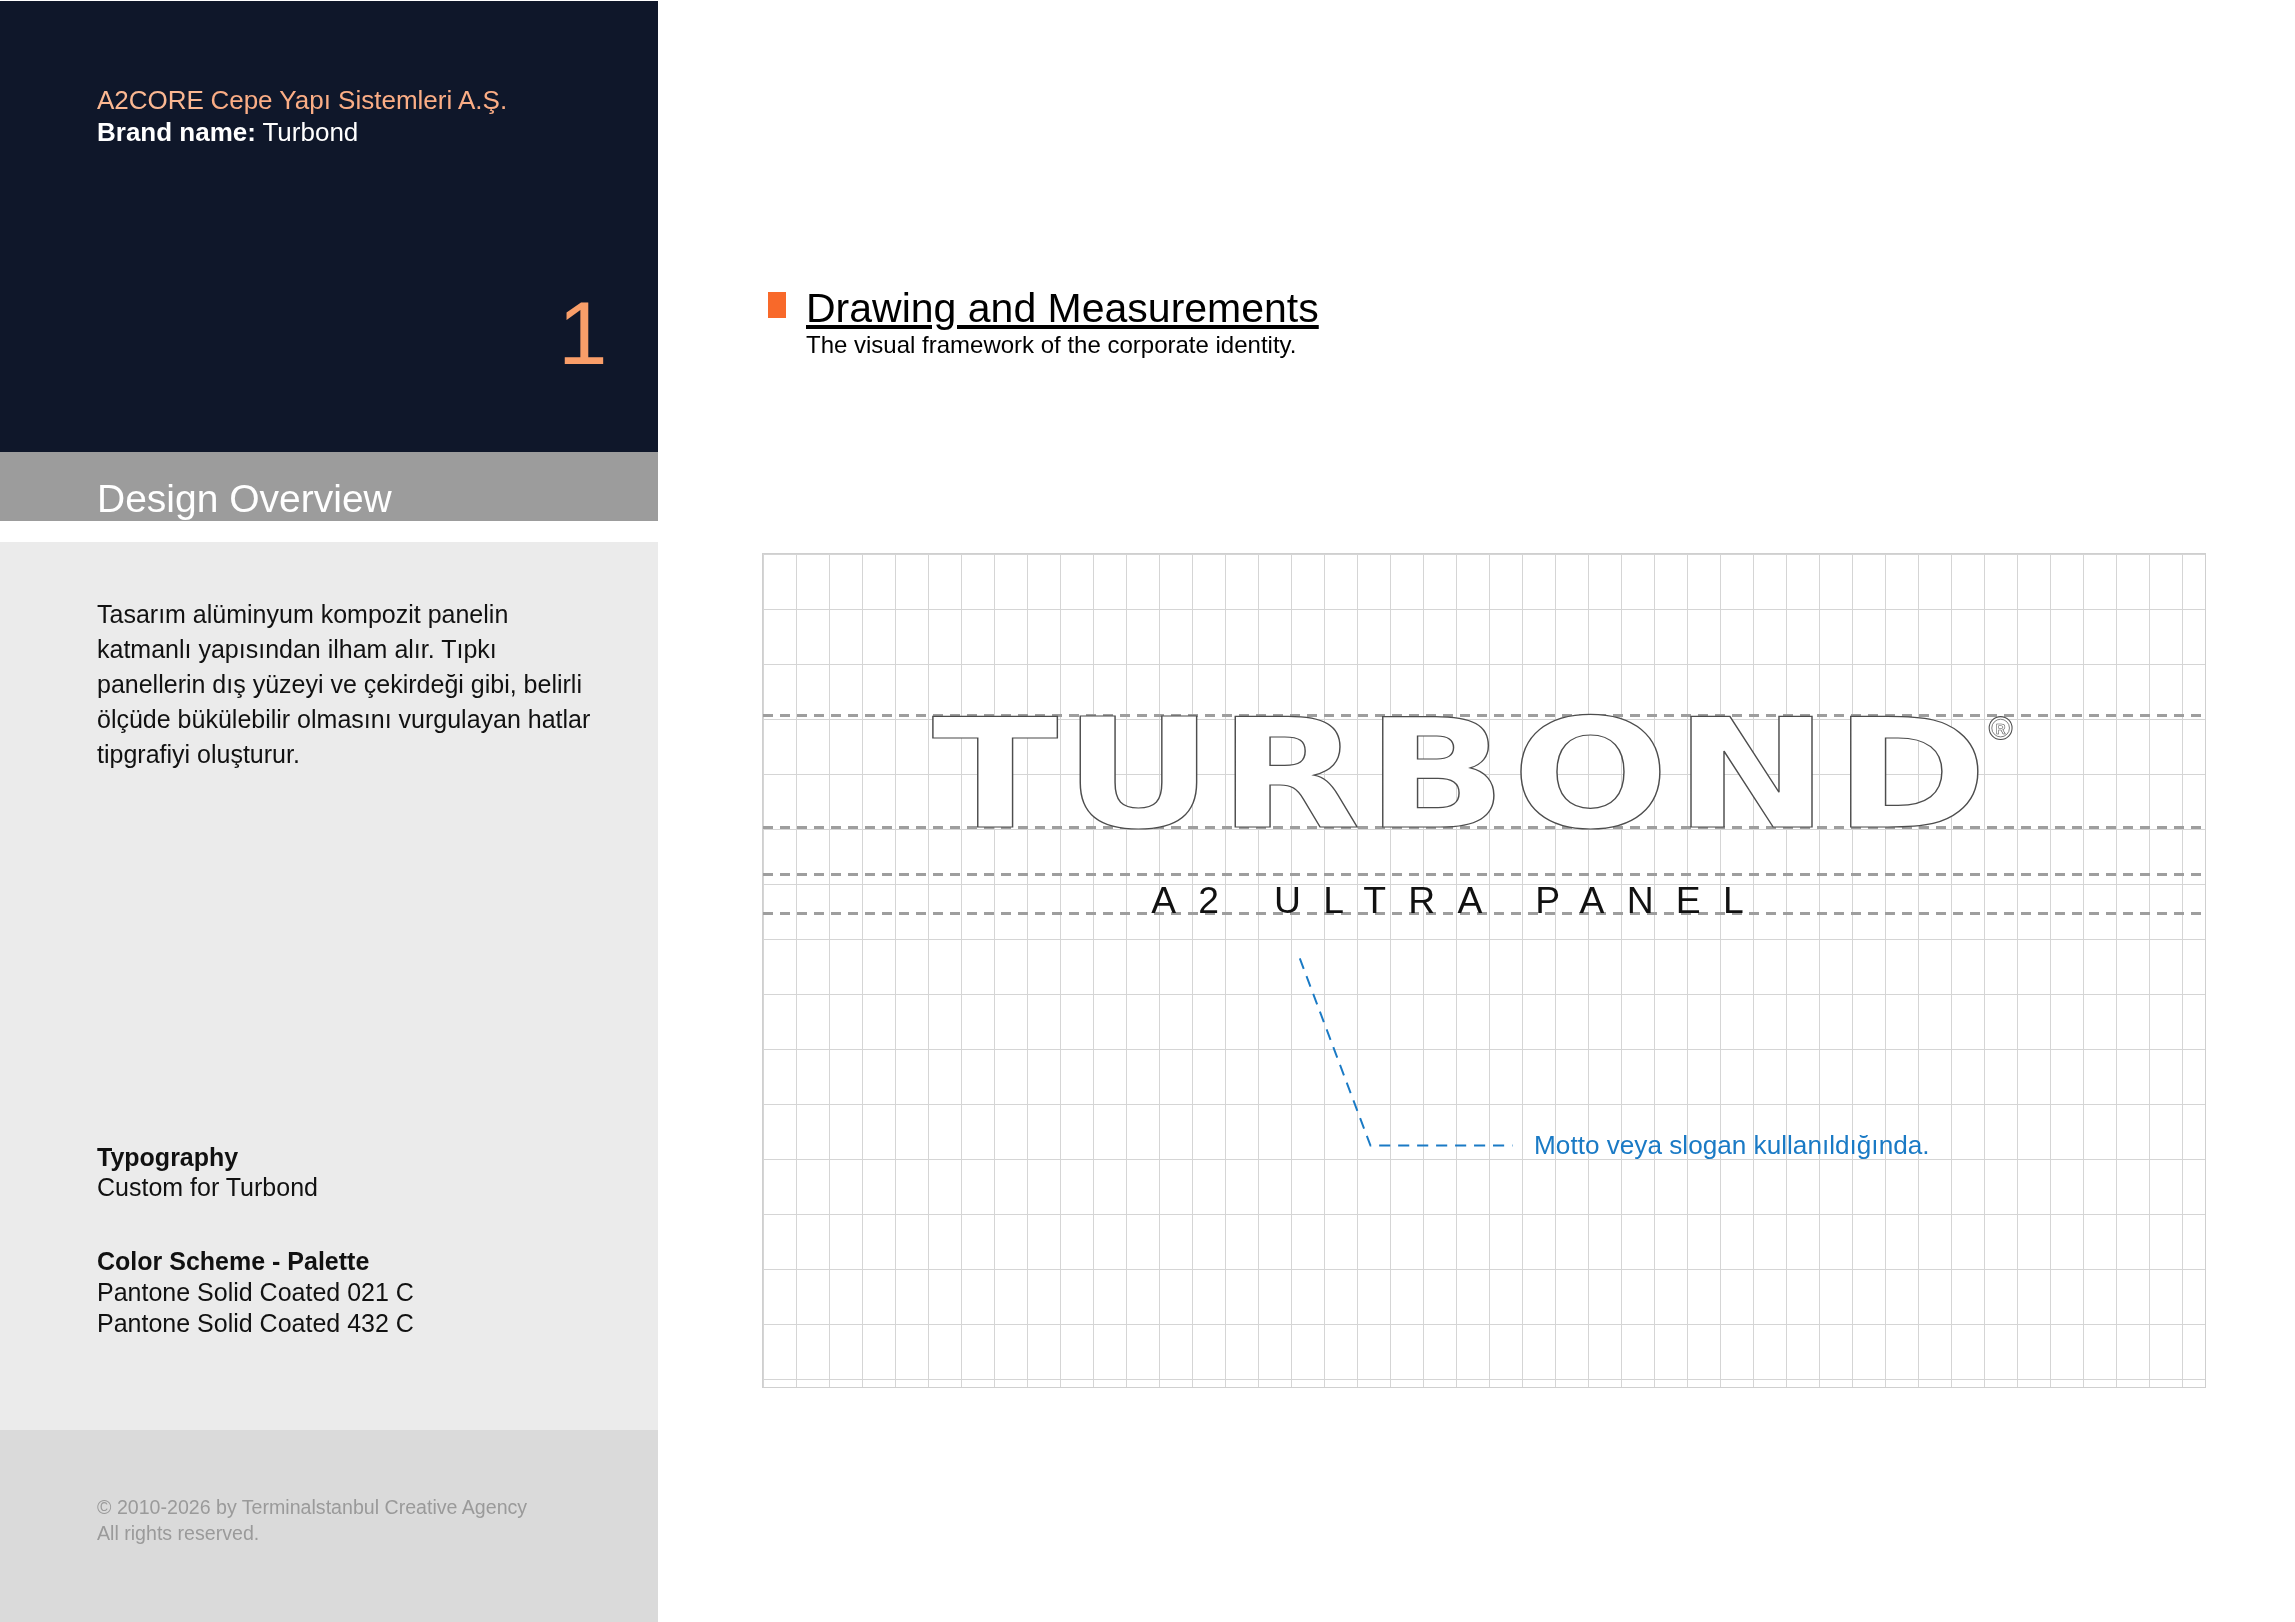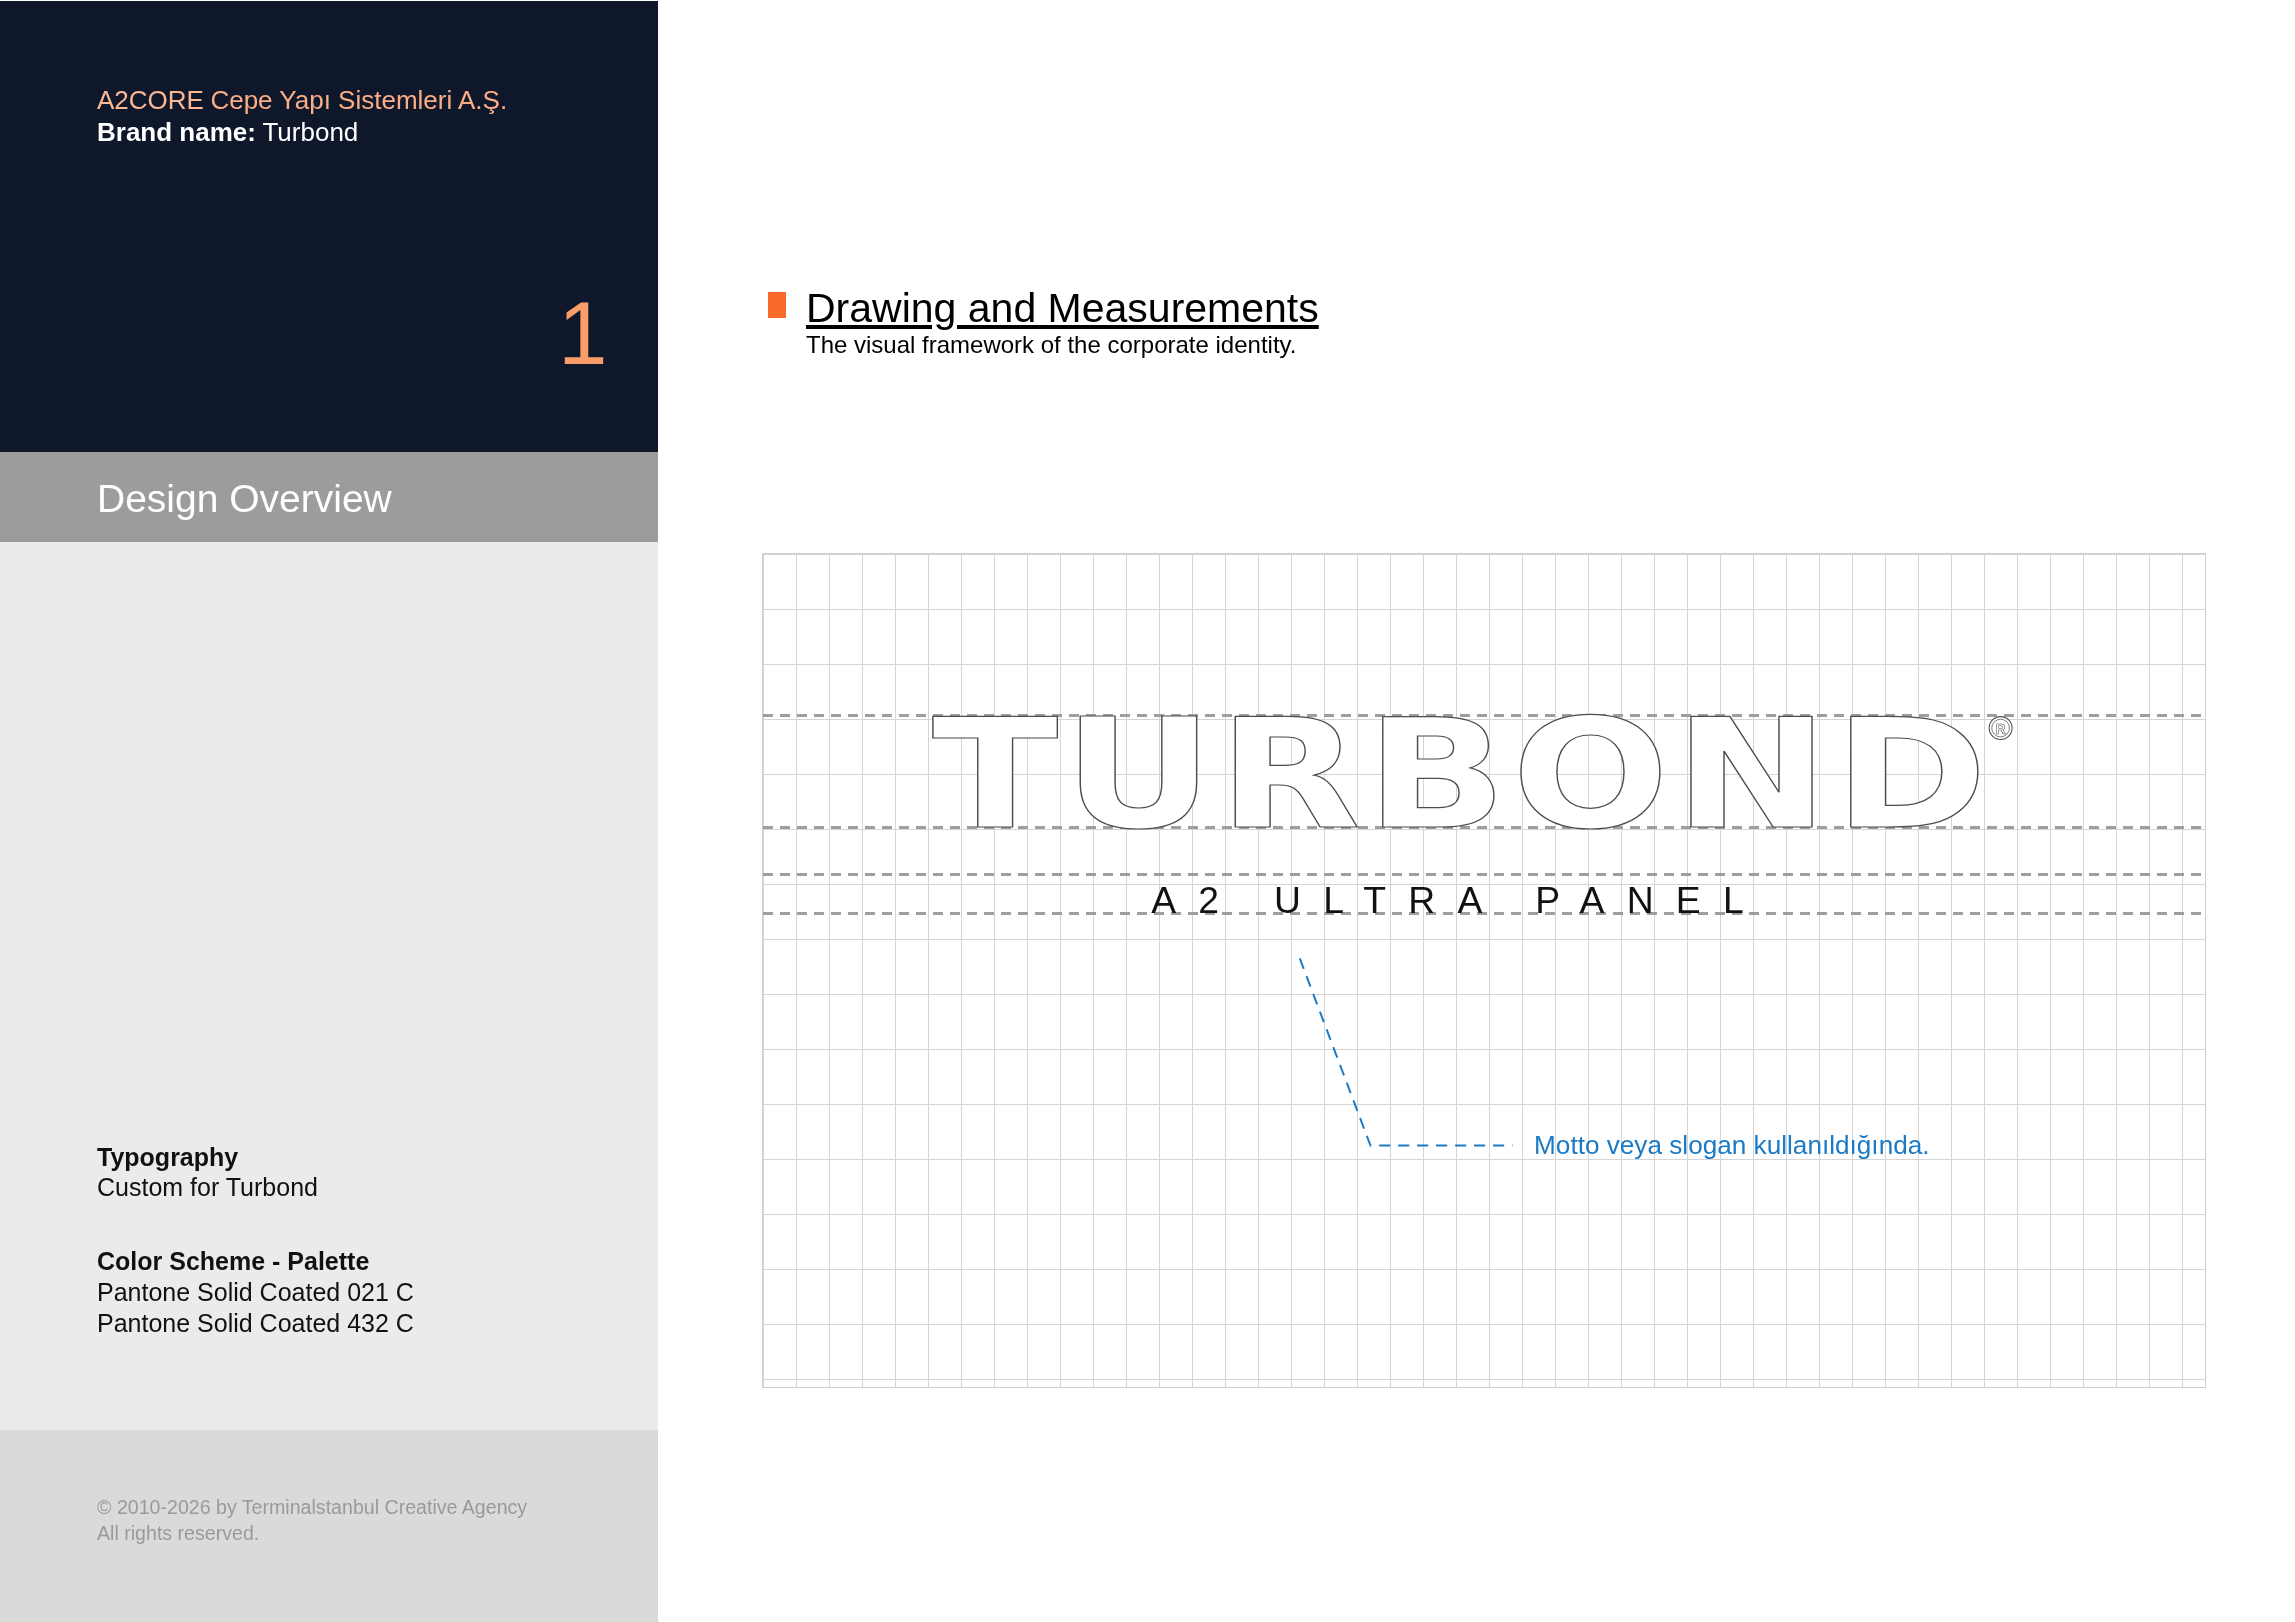--- a/index.html
+++ b/index.html
@@ -11,21 +11,21 @@
   
   .orange-block{position:absolute;left:0;top:1px;width:658px;height:452px;background:#0f172a;}
   .company-line{position:absolute;left:97px;top:84px;font-size:26px;color:#FBAD85;white-space:nowrap;}
   .company-line .brand{color:#FBB892;}
   .company-line .rest{margin-left:6.5px;}
   .brandname-line{position:absolute;left:97px;top:116px;font-size:26px;color:#ffffff;white-space:nowrap;}
   .brandname-line .lbl{font-weight:bold;}
   .brandname-line .val{margin-left:6.5px;font-weight:normal;}
   .doc-title{position:absolute;left:94px;top:171px;font-size:86px;line-height:103px;color:#ffffff;letter-spacing:-1.3px;white-space:pre-line;}
   .page-number{position:absolute;left:558px;top:281px;font-size:89px;color:#F99E69;}
-  .section-band{position:absolute;left:0;top:452px;width:658px;height:90px;background:#9C9C9C;}
+  .section-band{position:absolute;left:0;top:452px;width:658px;height:69px;background:#9C9C9C;}
   .section-band .section-title{position:absolute;left:97px;top:25px;font-size:39px;color:#ffffff;white-space:nowrap;}
   .content-panel{position:absolute;left:0;top:542px;width:658px;height:888px;background:#EBEBEB;}
   .body-par{position:absolute;left:97px;width:530px;font-size:25px;line-height:35px;color:#111111;white-space:pre-line;}
   .par1{top:55px;}
   .par2{top:277px;}
   .side-h{position:absolute;left:97px;font-size:25px;font-weight:bold;color:#111111;white-space:nowrap;}
   .side-v{position:absolute;left:97px;font-size:25px;color:#111111;white-space:nowrap;}
   .typo-h{top:601px;}
   .typo-v{top:631px;}
   .pal-h{top:705px;}
@@ -65,20 +65,25 @@
     <span class="lbl">Brand name:</span><span class="val">Turbond</span>
   </div>
   <div class="page-number">1</div>
 </div>
 
 <div class="section-band">
   <span class="section-title">Design Overview</span>
 </div>
 
 <div class="content-panel">
+  <div class="body-par par1">Tasarım alüminyum kompozit panelin
+katmanlı yapısından ilham alır. Tıpkı
+panellerin dış yüzeyi ve çekirdeği gibi, belirli
+ölçüde bükülebilir olmasını vurgulayan hatlar
+tipgrafiyi oluşturur.</div>
   <div class="side-h typo-h">Typography</div>
   <div class="side-v typo-v">Custom for Turbond</div>
   <div class="side-h pal-h">Color Scheme - Palette</div>
   <div class="side-v pal-1">Pantone Solid Coated 021 C</div>
   <div class="side-v pal-2">Pantone Solid Coated 432 C</div>
 </div>
 
 <div class="footer-band">
   <div class="footer-text">
     <div>© 2010-2026 by Terminalstanbul Creative Agency</div>

